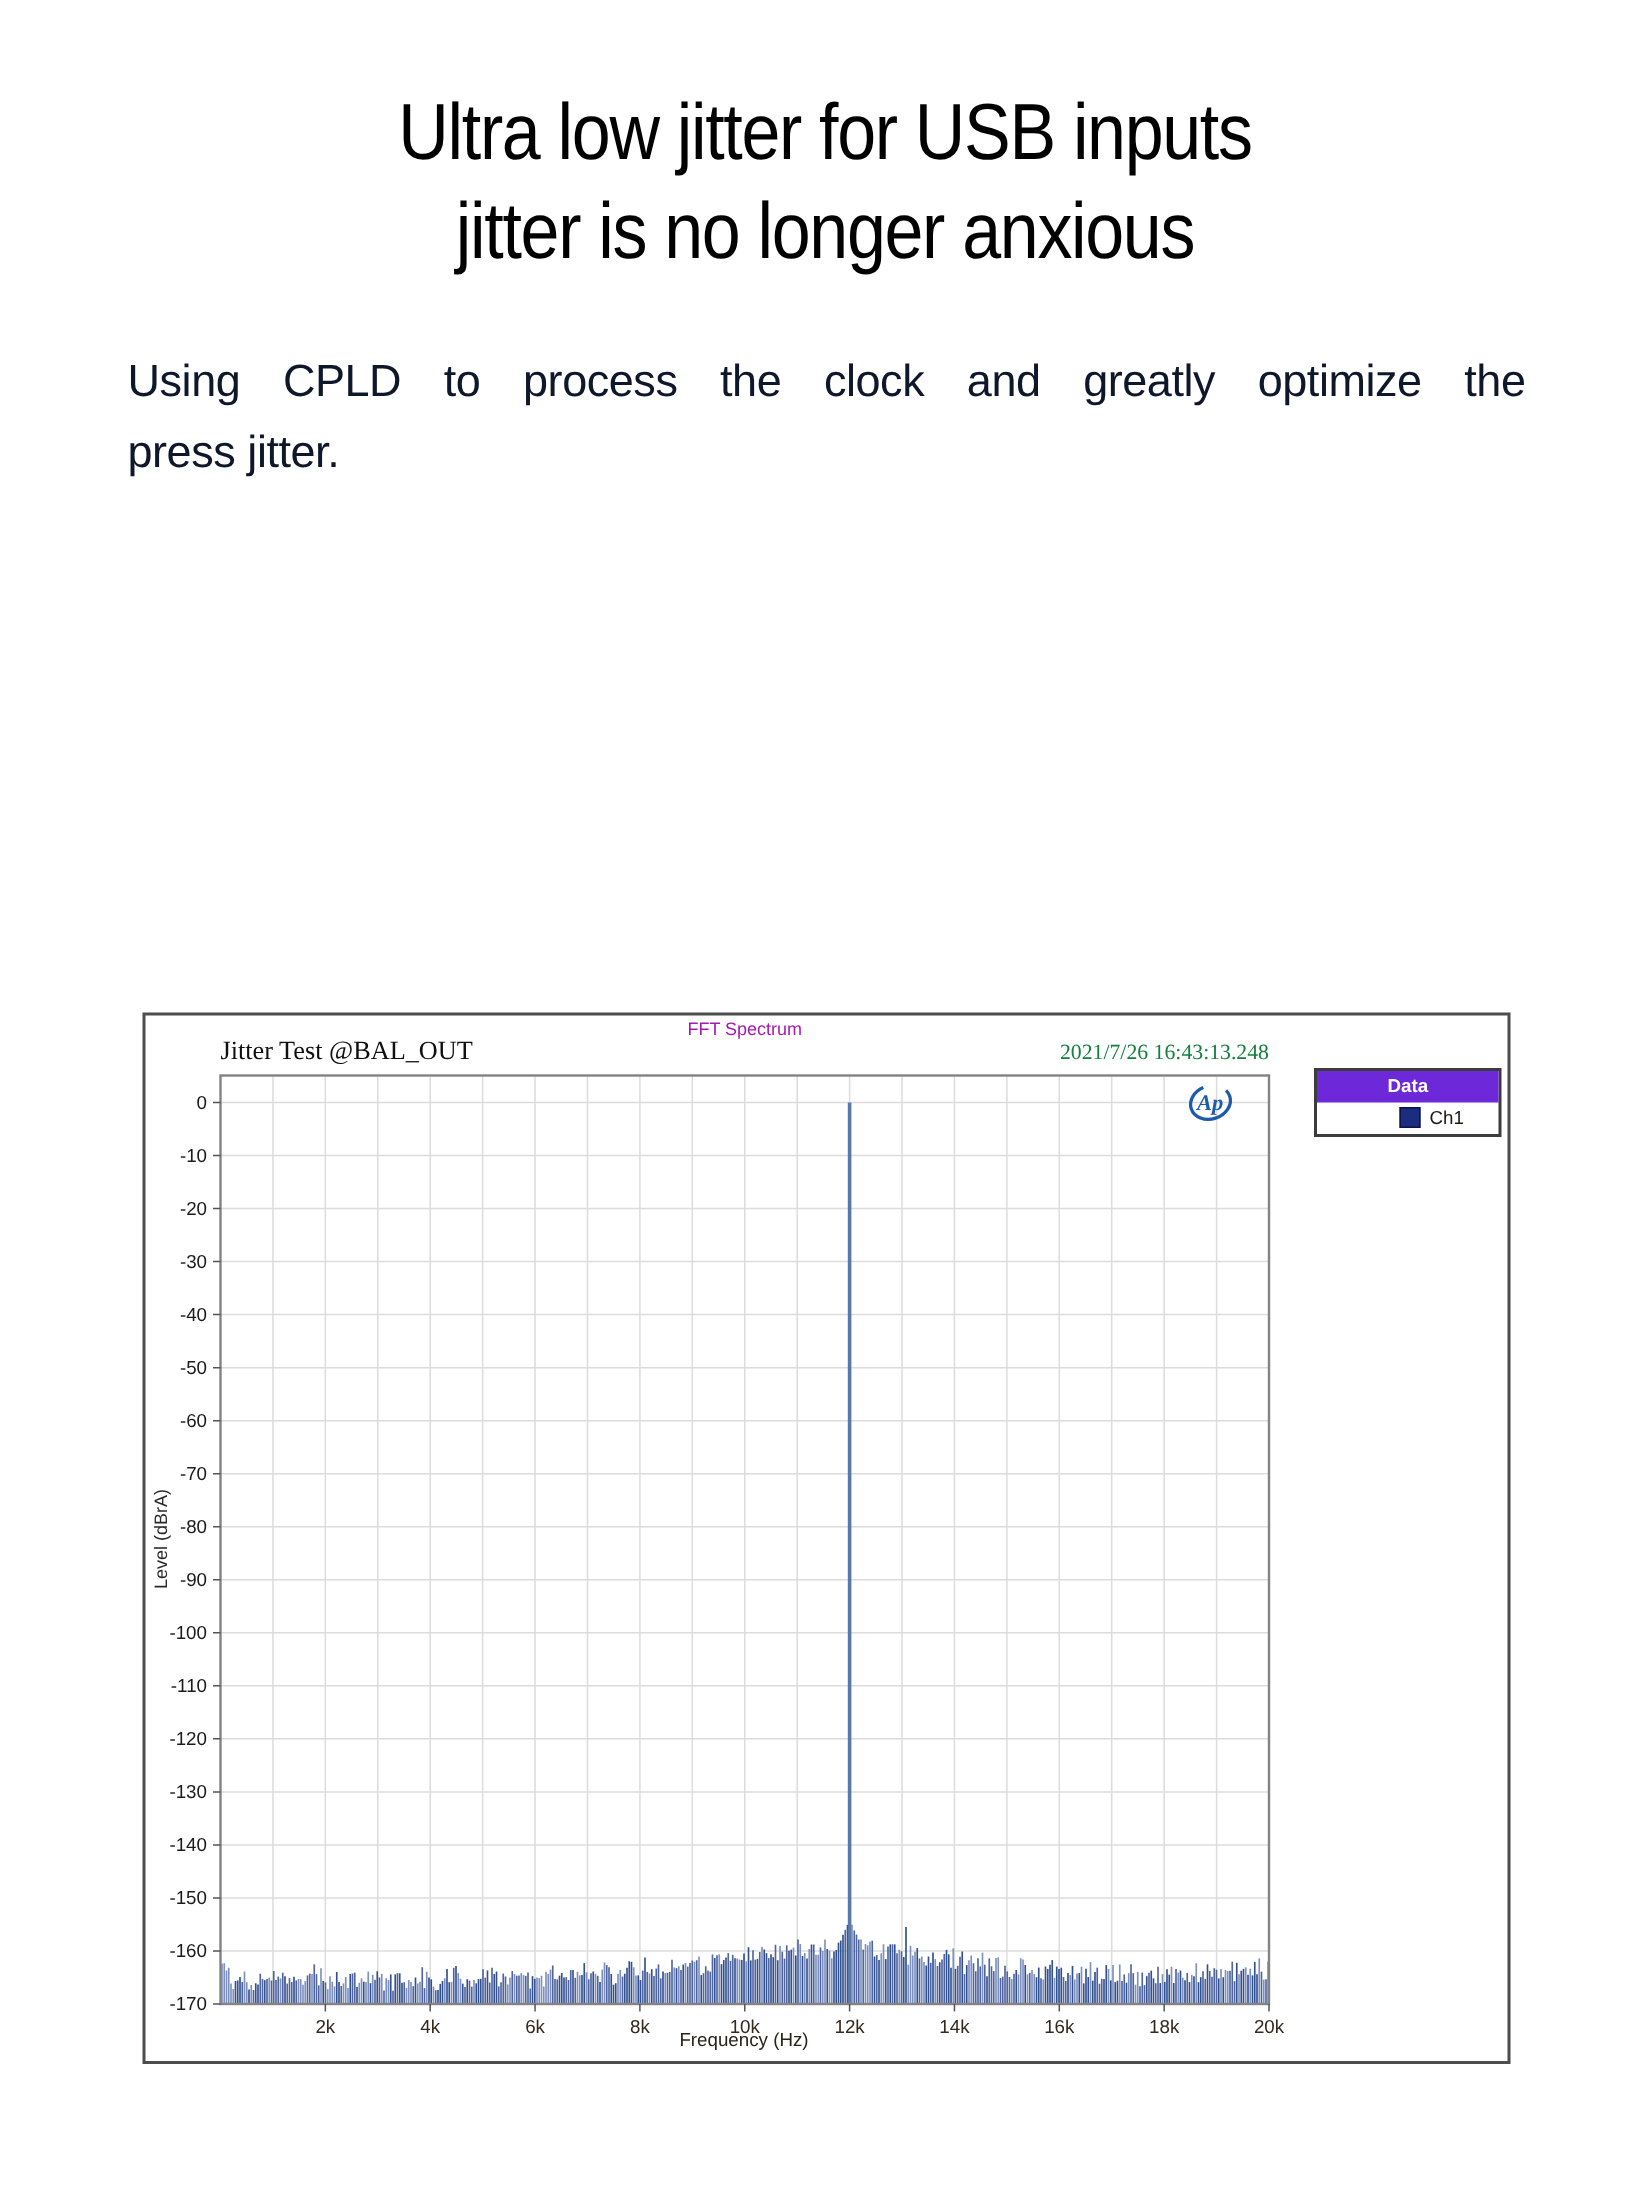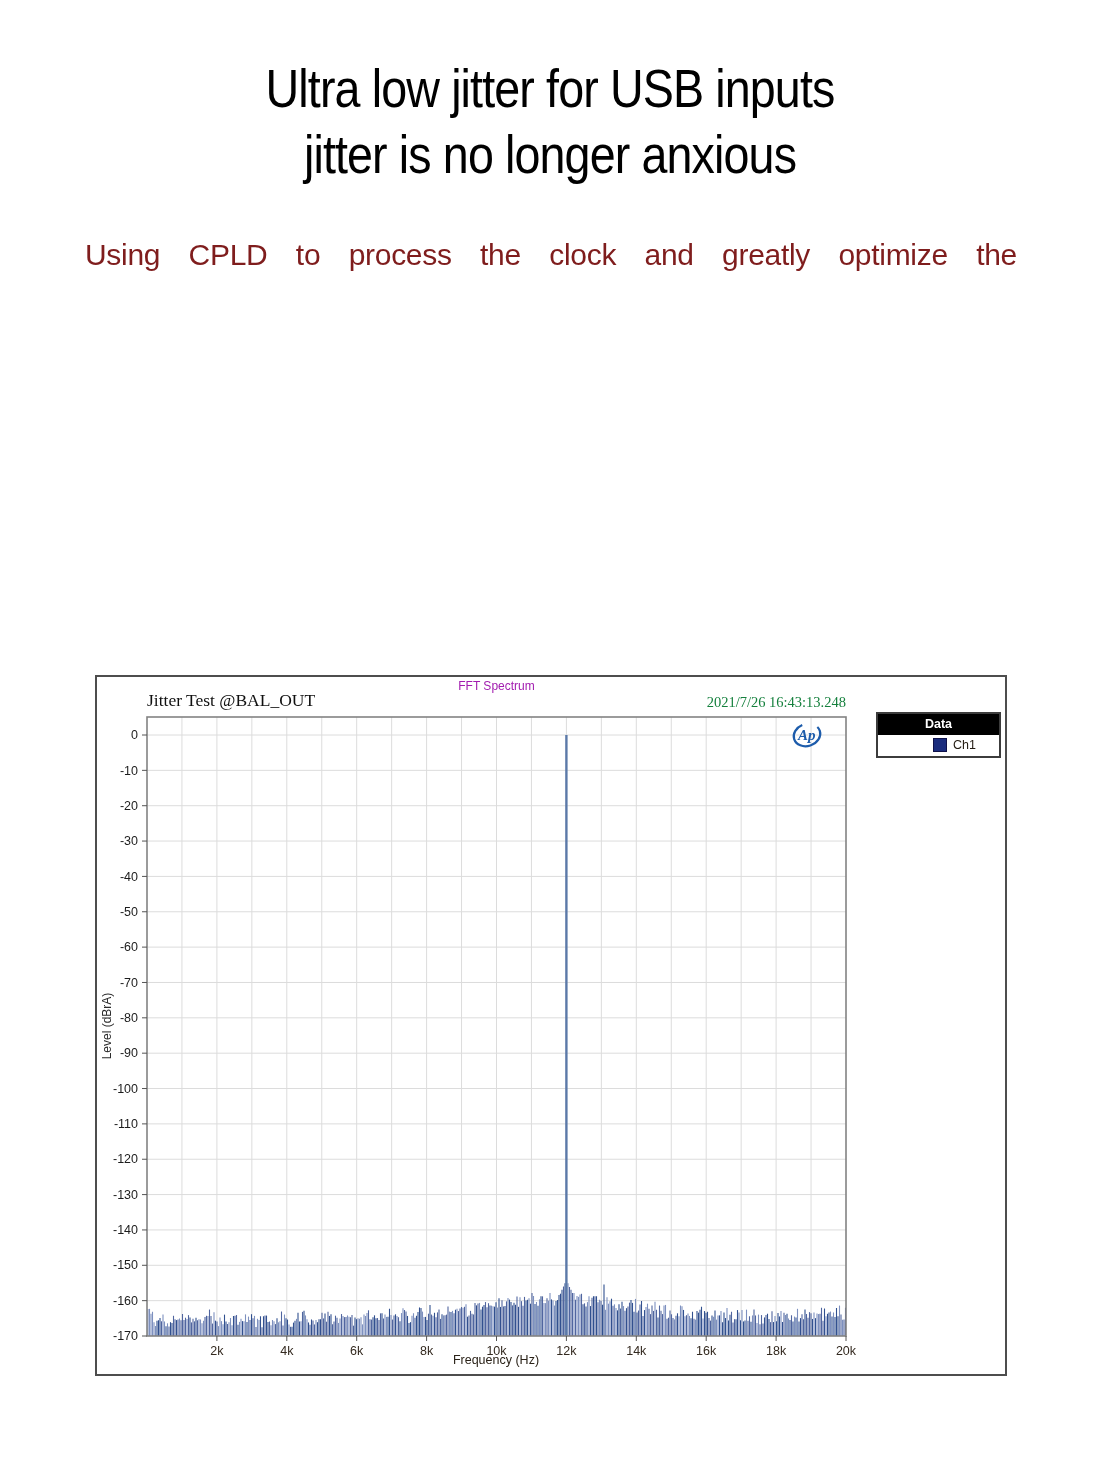--- a/index.html
+++ b/index.html
@@ -7,21 +7,21 @@
     width:1100px;height:1467px;position:relative;background:#ffffff;
     font-family:"Liberation Sans",sans-serif;color:#111;overflow:hidden;
   }
   .title-block{
     position:absolute;top:56px;left:0;width:1100px;text-align:center;
     font-size:53px;line-height:66px;font-weight:400;color:#000;
     letter-spacing:-1px;transform:scaleX(0.88);transform-origin:50% 0;
   }
   .intro-block{
     position:absolute;top:231px;left:85px;width:932px;
-    font-size:30px;line-height:47px;color:#7f1d1d;letter-spacing:-0.3px;
+    font-size:30px;line-height:47px;color:#0f172a;letter-spacing:-0.3px;
   }
   .jline{text-align:justify;text-align-last:justify;white-space:normal;}
   .jline.last{text-align-last:left;}
 
   .chart-box{
     position:absolute;left:95px;top:675px;width:908px;height:697px;
     border:2px solid #4d4d4d;background:#fff;
   }
   .fft-title{
     position:absolute;left:50px;top:2px;width:699px;text-align:center;
@@ -53,20 +53,21 @@
 </head>
 <body>
 
 <div class="title-block">
   <div>Ultra low jitter for USB inputs</div>
   <div>jitter is no longer anxious</div>
 </div>
 
 <div class="intro-block">
   <div class="jline">Using CPLD to process the clock and greatly optimize the</div>
+  <div class="jline last">press jitter.</div>
 </div>
 
 <figure class="chart-box" style="margin:0;">
 
   <svg class="plot" width="908" height="697" viewBox="0 0 908 697">
     <g id="gen-back">
         <rect x="50" y="40" width="699" height="619" fill="#ffffff"></rect>
         <line x1="84.95" y1="40" x2="84.95" y2="659" stroke="#dcdcdc" stroke-width="1"></line>
         <line x1="119.9" y1="40" x2="119.9" y2="659" stroke="#dcdcdc" stroke-width="1"></line>
         <line x1="154.85" y1="40" x2="154.85" y2="659" stroke="#dcdcdc" stroke-width="1"></line>
@@ -641,19 +642,19 @@
   <div class="fft-title">FFT Spectrum</div>
   <div class="trace-label">Jitter Test @BAL_OUT</div>
   <div class="timestamp">2021/7/26 16:43:13.248</div>
 
   <svg class="ap-logo" viewBox="0 0 36 28">
     <ellipse cx="18" cy="14" rx="13.5" ry="11" fill="none" stroke="#1d5cab" stroke-width="2.2" transform="rotate(-18 18 14)" stroke-dasharray="56 16"></ellipse>
     <text x="9" y="19" font-size="15" font-style="italic" font-weight="bold" fill="#1d5cab" font-family="Liberation Serif, serif">Ap</text>
   </svg>
 
   <div class="legend">
-    <div class="legend-header" style="background: #000000;">Data</div>
+    <div class="legend-header" style="background: #6d28d9;">Data</div>
     <div class="legend-row">
       <span class="legend-swatch" style="background: rgb(27, 45, 126);"></span>
       <span class="legend-label">Ch1</span>
     </div>
   </div>
 </figure>
 
 </body></html>

